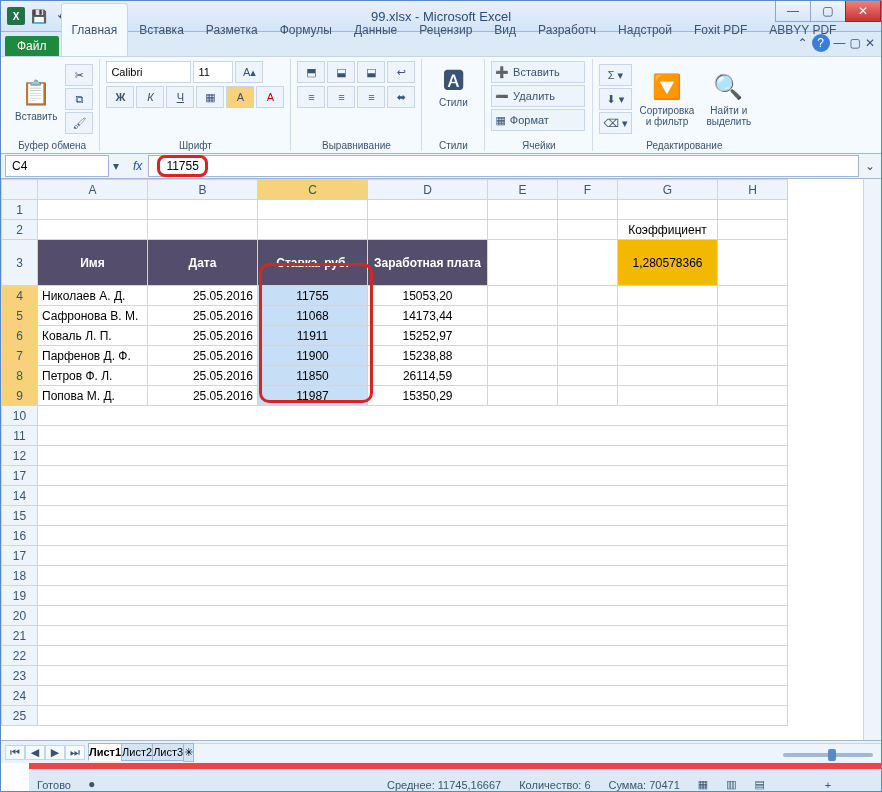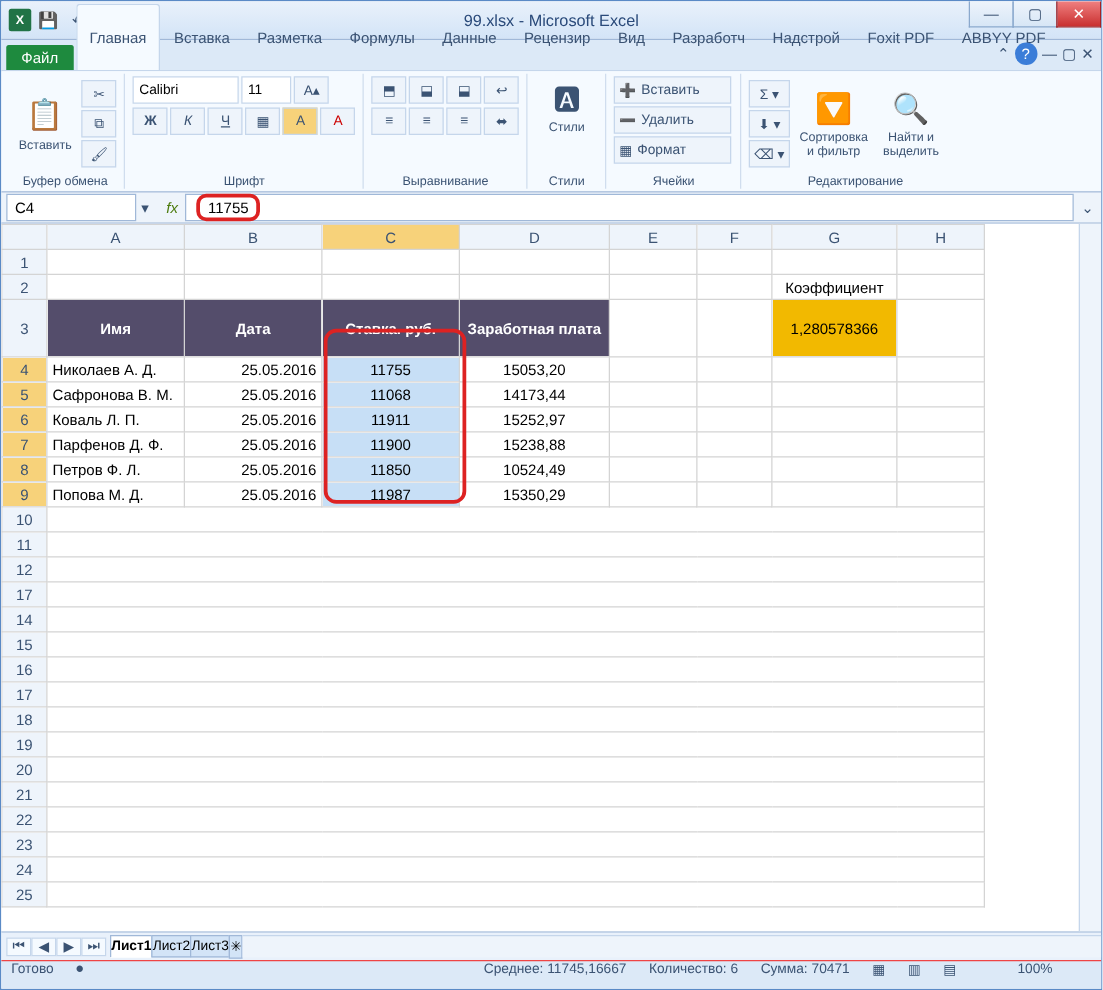--- a/index.html
+++ b/index.html
@@ -23,21 +23,21 @@
 .group-label{position:absolute;bottom:0;left:0;right:0;text-align:center;font-size:10px;color:#3b5373;}
 .grp-body{flex:1;display:flex;align-items:center;gap:4px;}
 .big-btn{display:flex;flex-direction:column;align-items:center;gap:2px;padding:2px 4px;font-size:10px;color:#3b5373;text-align:center;}
 .big-ico{width:32px;height:32px;display:flex;align-items:center;justify-content:center;font-size:24px;}
 .mini-row{display:flex;gap:2px;align-items:center;}
 .mini-col{display:flex;flex-direction:column;gap:2px;}
 .mini-btn{min-width:20px;height:20px;border:1px solid #c5d6eb;background:#eef4fb;display:flex;align-items:center;justify-content:center;font-size:11px;color:#3b5373;padding:0 3px;}
 .combo{height:20px;border:1px solid #c5d6eb;background:#fff;font-size:11px;padding:0 4px;display:flex;align-items:center;}
 .formula-bar{height:24px;border-bottom:1px solid #a0b8d8;display:flex;align-items:center;background:#eef4fb;}
 .name-box{width:90px;height:20px;border:1px solid #a0b8d8;background:#fff;margin:0 4px;padding:0 6px;display:flex;align-items:center;font-size:12px;}
-.fx-label{font-style:italic;color:#4d7c0f;padding:0 6px;}
+.fx-label{font-style:italic;color:#1d4ed8;padding:0 6px;}
 .formula-input{flex:1;height:20px;background:#fff;border:1px solid #a0b8d8;padding:0 6px;display:flex;align-items:center;font-size:12px;}
 .callout{border:3px solid #d22;border-radius:8px;padding:1px 6px;margin-left:2px;}
 .sheet-area{flex:1;position:relative;overflow:hidden;background:#fff;}
 table.grid{border-collapse:collapse;table-layout:fixed;}
 .grid th,.grid td{border:1px solid #d4d4d4;font-size:12px;height:20px;box-sizing:border-box;overflow:hidden;}
 .colhead{background:#eef4fb;color:#3b5373;text-align:center;font-weight:normal;height:20px;}
 .colhead.sel{background:#f7d27a;}
 .rowhead{background:#eef4fb;color:#3b5373;text-align:center;font-weight:normal;width:36px;}
 .rowhead.sel{background:#f7d27a;}
 .corner{background:#eef4fb;width:36px;}
@@ -47,21 +47,21 @@
 td.yellow{background:#f2b900;text-align:center;}
 td.center{text-align:center;}
 td.right{text-align:right;}
 .c-outline{position:absolute;border:3px solid #d22;border-radius:10px;pointer-events:none;}
 .sheet-tabs{height:22px;border-top:1px solid #a0b8d8;display:flex;align-items:center;background:#e9f1fb;font-size:11px;}
 .sheet-nav{display:flex;gap:0;padding:0 4px;}
 .sheet-nav span{width:18px;text-align:center;color:#3b5373;border:1px solid #c5d6eb;background:#f5faff;}
 .sheet-tab{padding:2px 0;border:1px solid #a0b8d8;background:#fff;margin-left:-1px;}
 .sheet-tab.active{background:#fff;font-weight:bold;border-bottom-color:#fff;}
 .sheet-tab.inactive{background:#d3e4f7;}
-.status-bar{height:22px;border-top:1px solid #ef4444;background:#dce9f7;display:flex;align-items:flex-start;font-size:11px;color:#3b5373;padding:0 8px;gap:18px;}
+.status-bar{height:22px;border-top:6px solid #ef4444;background:#dce9f7;display:flex;align-items:flex-end;font-size:11px;color:#3b5373;padding:0 8px;gap:18px;margin-left:28px;}
 .status-bar .spacer{flex:1;}
 .zoom{display:flex;align-items:center;gap:22px;flex-direction:column;}
 .slider{width:90px;height:4px;background:#a0b8d8;position:relative;border-radius:2px;}
 .slider::after{content:"";position:absolute;left:50%;top:-4px;width:8px;height:12px;background:#5a8ac6;border-radius:2px;}
 .scrollbar-v{position:absolute;right:0;top:0;bottom:0;width:17px;background:#eef4fb;border-left:1px solid #c5d6eb;}
 .scrollbar-h{position:absolute;left:260px;right:17px;bottom:0;height:17px;background:#eef4fb;border-top:1px solid #c5d6eb;}
 </style>
 </head>
 <body>
 <div class="window">
@@ -307,21 +307,21 @@
             <td class="cell"></td>
             <td class="cell"></td>
             <td class="cell"></td>
             <td class="cell"></td>
           </tr>
     <tr>
             <th class="rowhead sel">8</th>
             <td class="cell">Петров Ф. Л.</td>
             <td class="cell right">25.05.2016</td>
             <td class="cell sel center">11850</td>
-            <td class="cell center">10524,49</td>
+            <td class="cell center">26114,59</td>
             <td class="cell"></td>
             <td class="cell"></td>
             <td class="cell"></td>
             <td class="cell"></td>
           </tr>
     <tr>
             <th class="rowhead sel">9</th>
             <td class="cell">Попова М. Д.</td>
             <td class="cell right">25.05.2016</td>
             <td class="cell sel center">11987</td>

